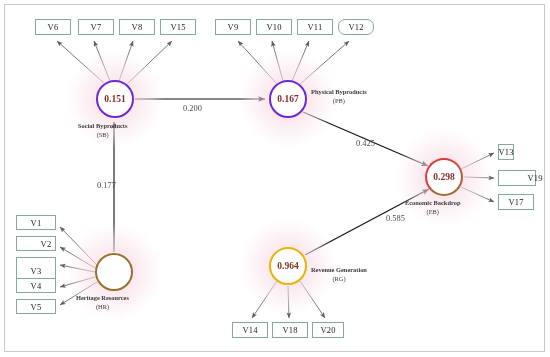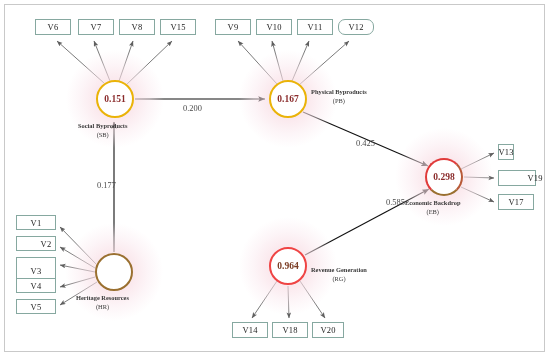--- a/index.html
+++ b/index.html
@@ -49,22 +49,22 @@
     color:#8a2b2b;
     z-index:5;
   }
   .halo{
     position:absolute;
     border-radius:50%;
     background:radial-gradient(closest-side,rgba(247,214,222,.95),rgba(250,232,238,.45) 70%,rgba(255,255,255,0) 100%);
     z-index:3;
     pointer-events:none;
   }
-  .c-red{border:2px solid #eab308;}
-  .c-gold{border:2px solid #ef4444;color:#7a3b22;}
+  .c-red{border:2px solid #6d28d9;}
+  .c-gold{border:2px solid #eab308;color:#7a3b22;}
   .c-mixed{
     border:2px solid #e03a3a;
     border-bottom-color:#9a7030;
     border-right-color:#b85a38;
   }
   .c-empty{border:2px solid #9a7030;}
 
   
   .construct-label{
     position:absolute;
@@ -198,17 +198,17 @@
       </div>
       <div class="halo" style="left: 64.6px; top: 222.6px; width: 98.8px; height: 98.8px;"></div>
       <div class="construct c-empty" style="left: 95px; top: 253px; width: 38px; height: 38px;"></div>
       <div class="construct-label" style="left: 76px; top: 294px;">
         <div>Heritage Resources</div>
         <div class="abbr">(HR)</div>
       </div>
       <div class="path-label" style="left: 183px; top: 104px;">0.200</div>
       <div class="path-label" style="left: 97px; top: 181px;">0.177</div>
       <div class="path-label" style="left: 356px; top: 139px;">0.425</div>
-      <div class="path-label" style="left: 357px; top: 198px; padding-left: 29px;">0.585</div>
+      <div class="path-label" style="left: 357px; top: 214px; padding-left: 29px;">0.585</div>
     </div>
 
   <div id="frame"></div>
 </div>
 
 </body></html>

